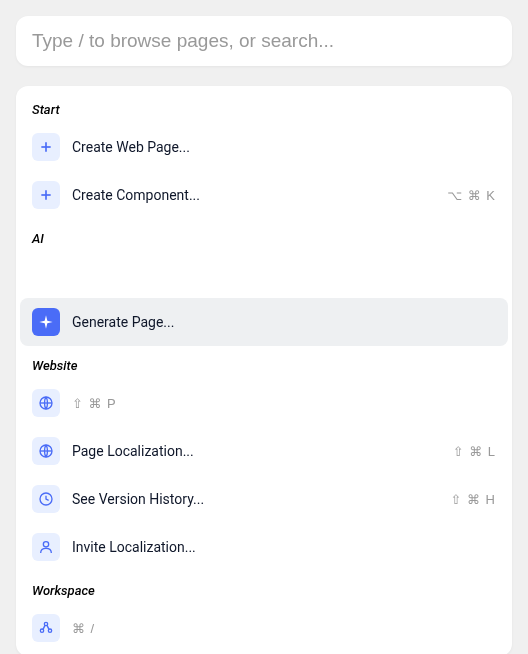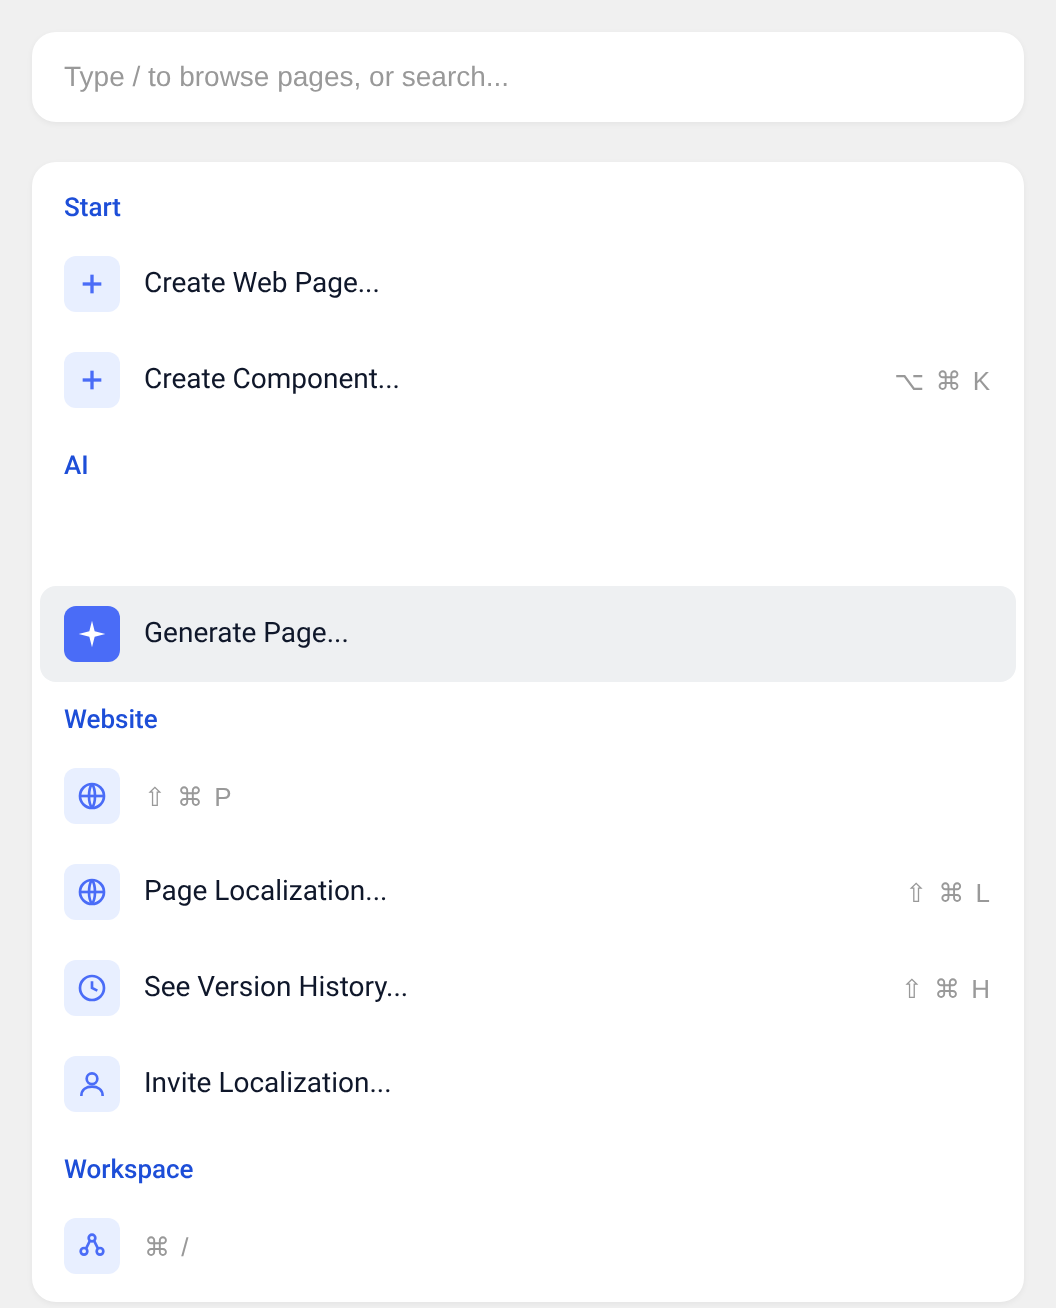--- a/index.html
+++ b/index.html
@@ -21,39 +21,40 @@
       background: #fff;
       border-radius: 12px;
       padding: 14px 16px;
       margin-bottom: 20px;
       box-shadow: 0 1px 3px rgba(0,0,0,0.05);
     }
     .search-input {
       width: 100%;
       border: none;
       outline: none;
-      font-size: 14px;
+      font-size: 19px;
       color: #a16207;
       background: transparent;
     }
     .search-input::placeholder {
       color: #999;
     }
     .menu-panel {
       width: 100%;
       background: #fff;
       border-radius: 12px;
       padding: 4px 0;
       box-shadow: 0 1px 3px rgba(0,0,0,0.05);
     }
     .section-header {
       font-size: 13px;
-      color: #1d4ed8;
+      color: #000000;
       padding: 12px 16px 6px 16px;
       font-weight: 500;
+      font-style: italic;
     }
     .menu-item {
       display: flex;
       align-items: center;
       padding: 10px 12px;
       margin: 0 4px;
       border-radius: 8px;
       cursor: pointer;
     }
     .menu-item.highlighted {

